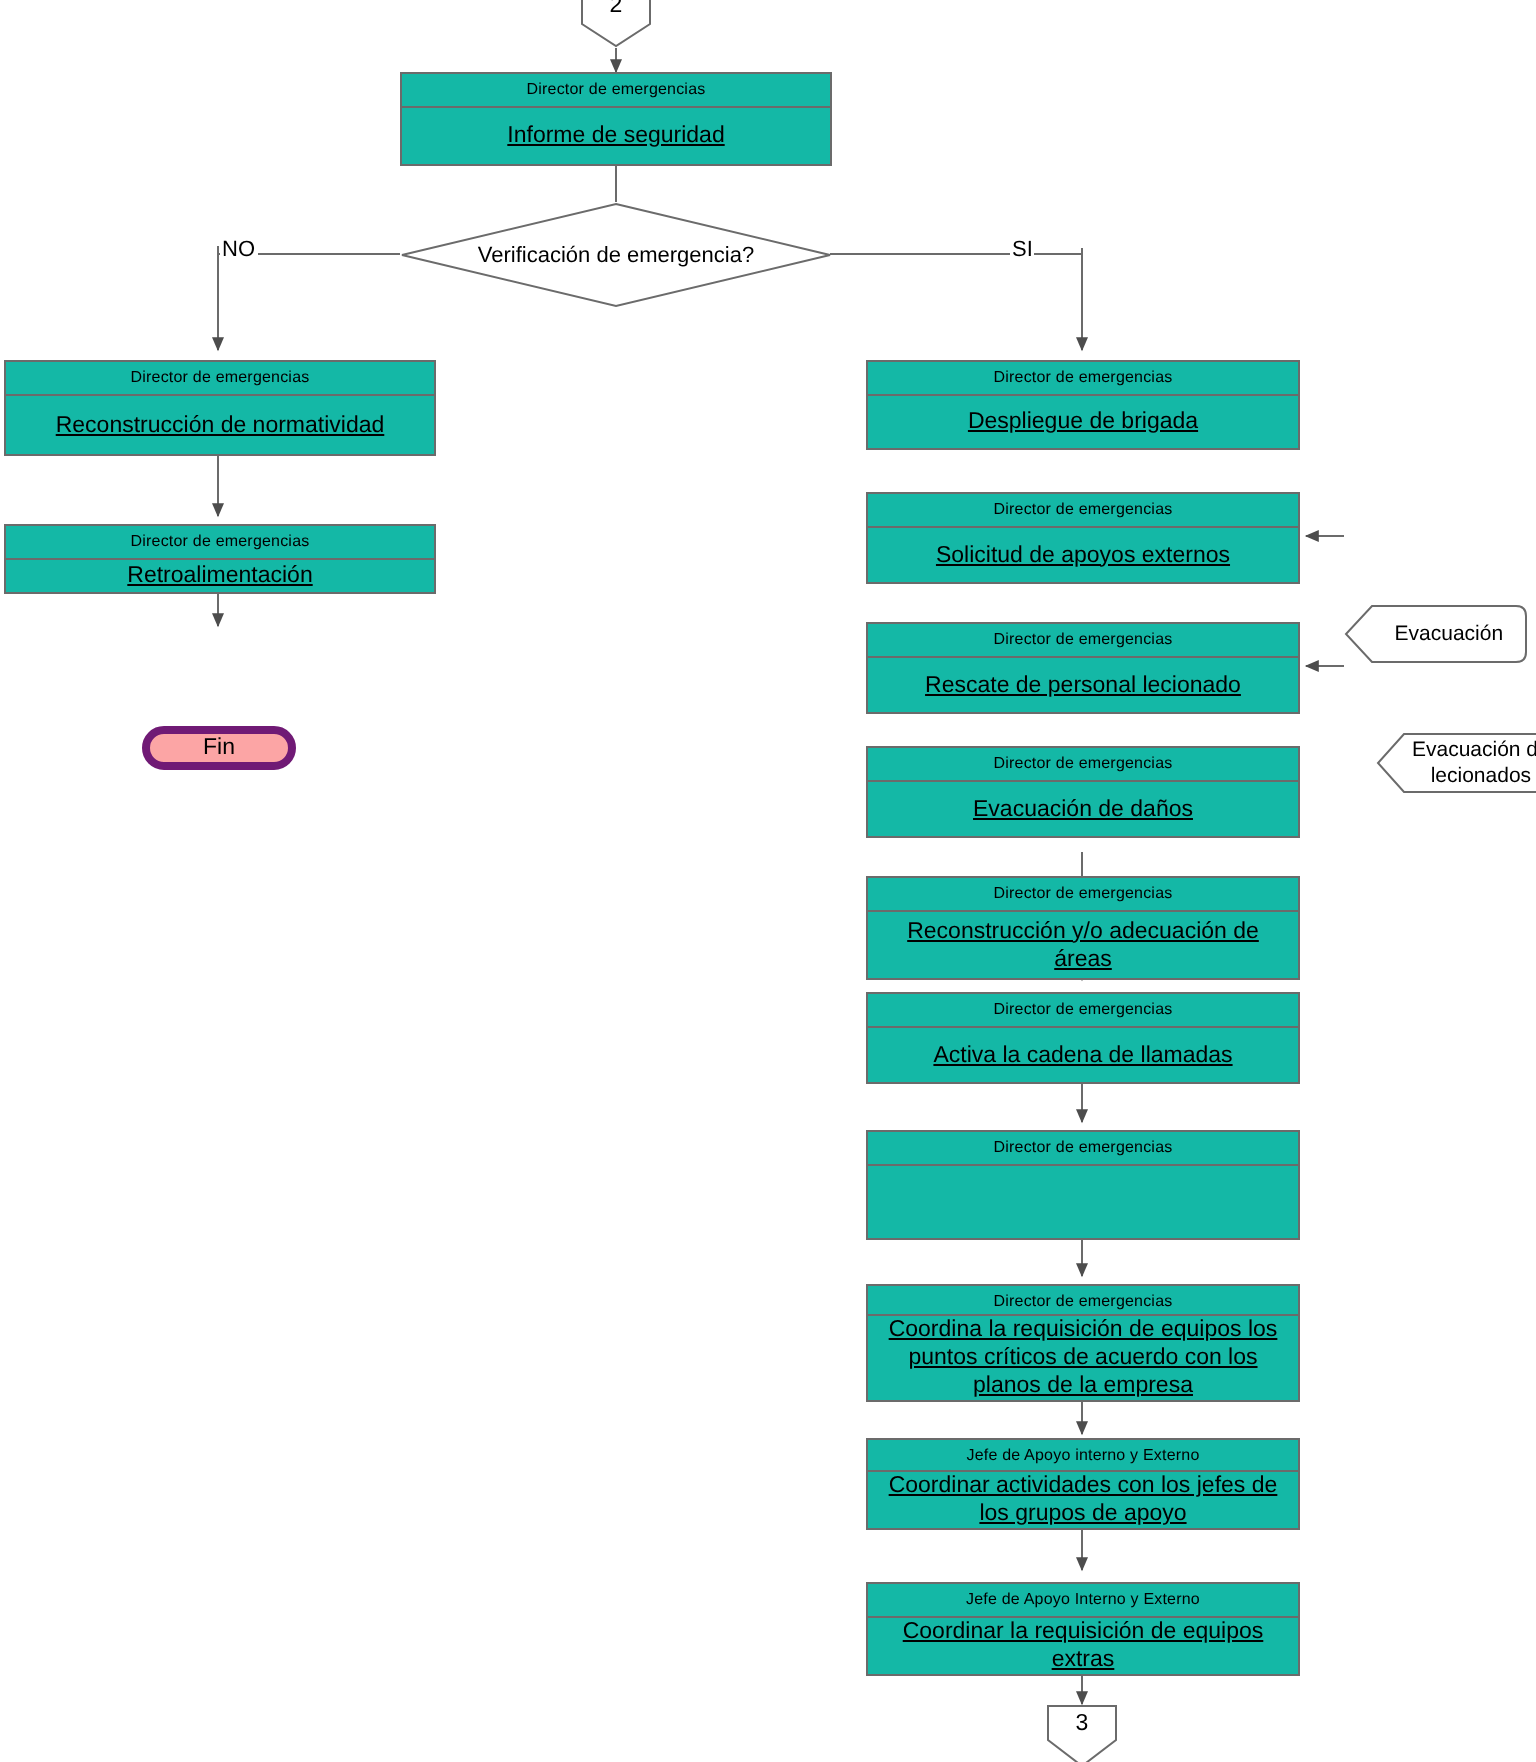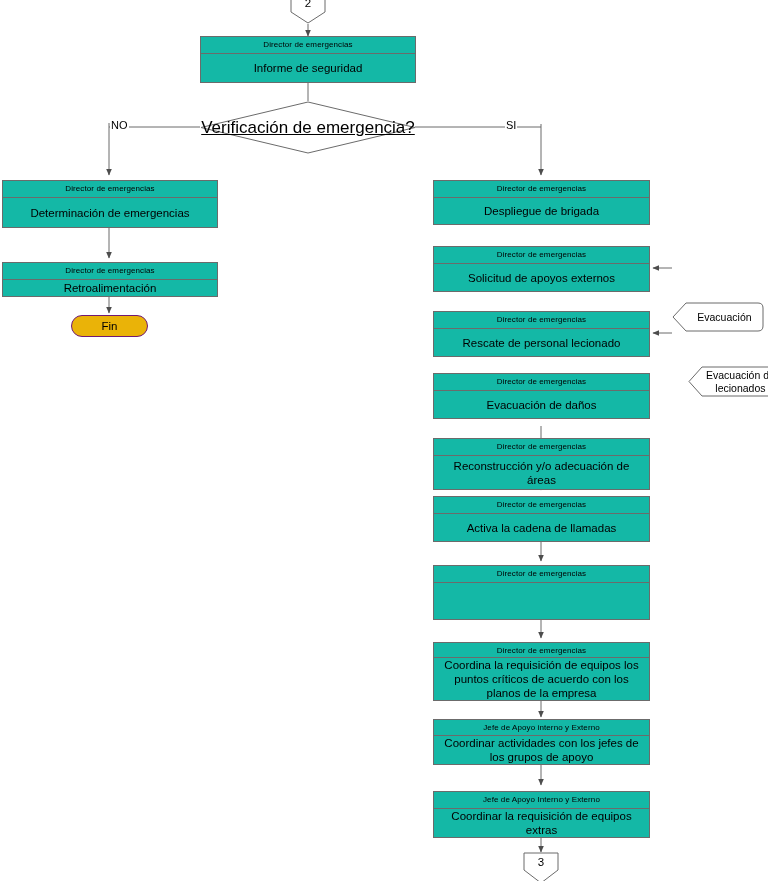--- a/index.html
+++ b/index.html
@@ -55,50 +55,51 @@
   .proc .body {
     flex: 1 1 auto;
     display: flex;
     align-items: center;
     justify-content: center;
     text-align: center;
     font-size: 11.5px;
     line-height: 14px;
     padding: 0 4px;
     box-sizing: border-box;
+    text-decoration: underline;
   }
 
   
   .decision {
     position: absolute;
   }
   .decision .dlabel {
     position: absolute;
     left: 0; top: 0;
     width: 100%;
     height: 100%;
     display: flex;
     align-items: center;
     justify-content: center;
-    font-size: 17px;
+    font-size: 11px;
     text-align: right;
-    text-decoration: underline;
   }
 
   
   .terminator {
     position: absolute;
     box-sizing: border-box;
-    border: 1px solid #701a75;
+    border: 4px solid #701a75;
     border-radius: 999px;
-    background: #eab308;
+    background: #fca5a5;
     display: flex;
     align-items: center;
     justify-content: center;
     font-size: 11.5px;
+    margin-top: 48px;
   }
 
   
   .connector {
     position: absolute;
   }
   .connector .clabel {
     position: absolute;
     left: 0;
     top: 0;
@@ -194,21 +195,21 @@
       <polygon points="108,1 215,26.5 108,52 1,26.5" fill="#ffffff" stroke="#6b6b6b" stroke-width="1"></polygon>
     </svg>
     <span class="dlabel">Verificación de emergencia?</span>
   </div>
 
   <span class="branch-label" style="left:110px; top:119px;">NO</span>
   <span class="branch-label" style="left:505px; top:119px;">SI</span>
 
   <div class="proc" style="left:2px; top:180px; width:216px; height:48px;">
     <div class="role">Director de emergencias</div>
-    <div class="body">Determinación de emergencias</div>
+    <div class="body">Reconstrucción de normatividad</div>
   </div>
 
   <div class="proc" style="left:2px; top:262px; width:216px; height:35px;">
     <div class="role">Director de emergencias</div>
     <div class="body">Retroalimentación</div>
   </div>
 
   <div class="terminator" style="left:71px; top:315px; width:77px; height:22px;">
     <span>Fin</span>
   </div>

